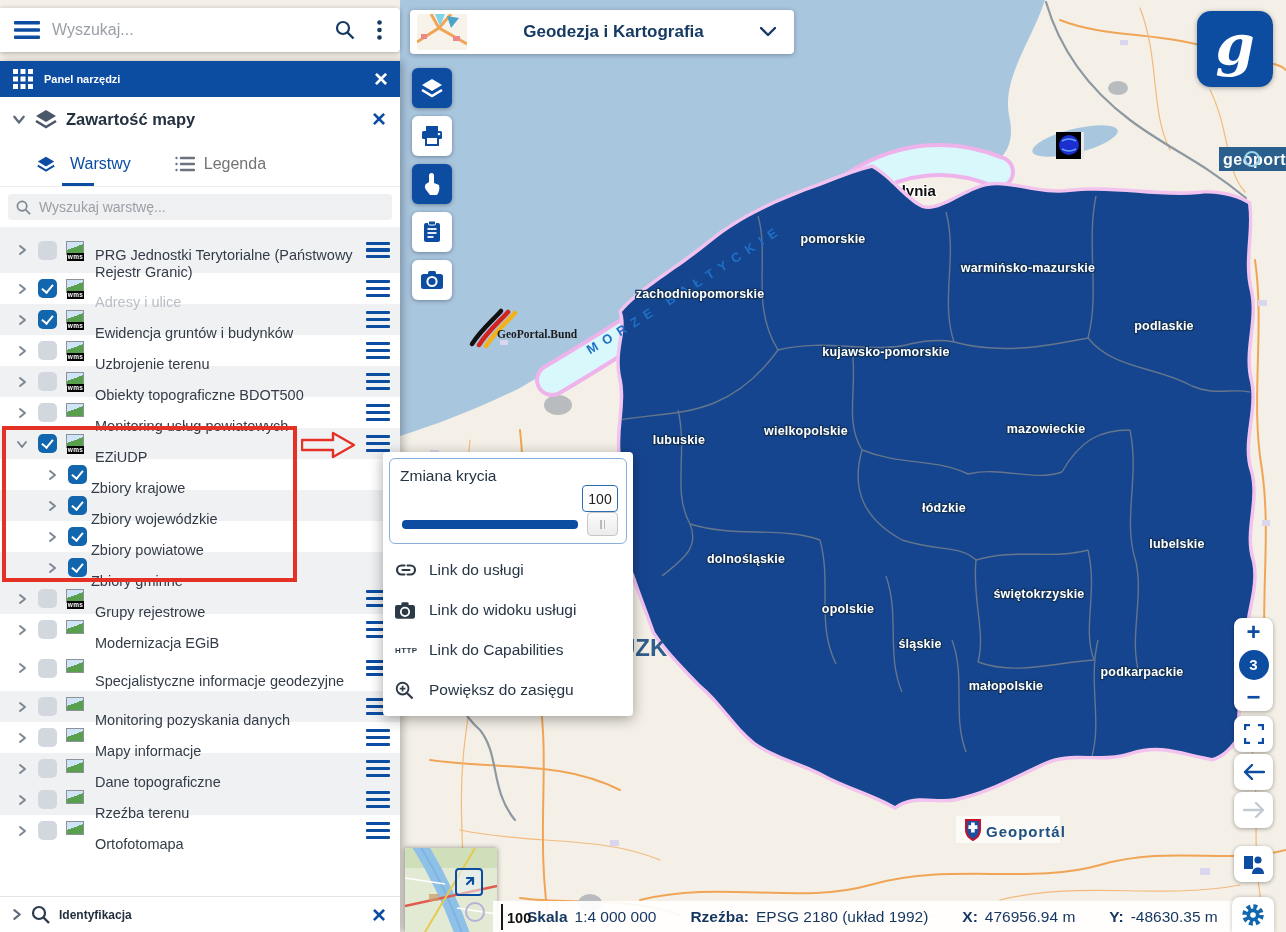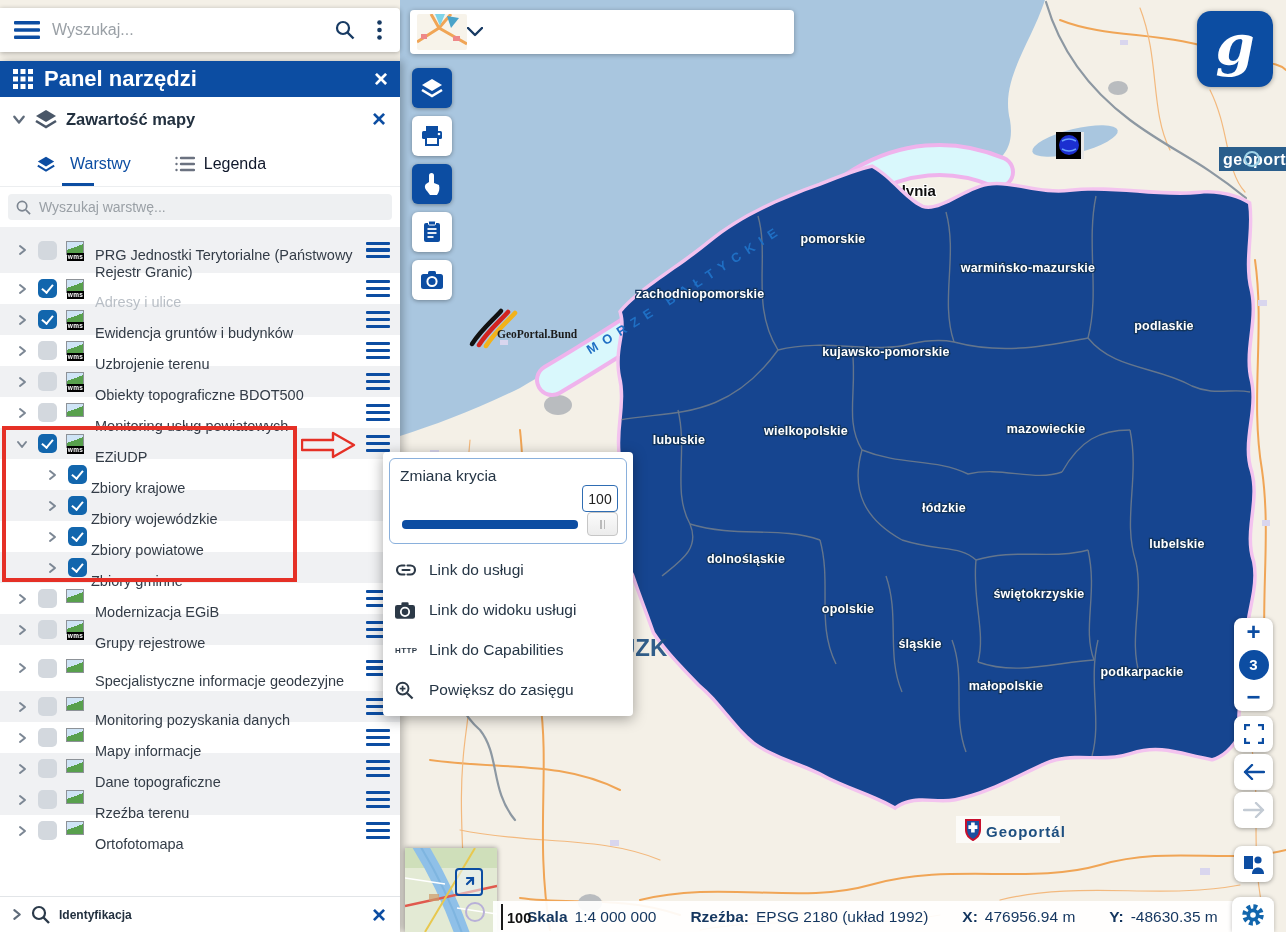--- a/index.html
+++ b/index.html
@@ -28,30 +28,30 @@
   
   .topbar{left:0;top:8px;width:400px;height:44px;border-radius:0 4px 4px 0;display:flex;align-items:center;}
   .topbar input{flex:1;border:none;outline:none;font-size:16px;color:#444;margin-left:10px;}
   .topbar input::placeholder{color:#9aa0a6;}
   .hamburger{width:26px;height:18px;margin-left:14px;display:block;}
   .icon-btn{width:34px;height:34px;display:flex;align-items:center;justify-content:center;cursor:pointer;}
 
   
   .side-panel{position:absolute;left:0;top:61px;bottom:0;width:400px;background:#fff;box-shadow:3px 0 8px rgba(0,0,0,.25);}
   .panel-header{height:36px;background:#0c4da2;display:flex;align-items:center;padding:0 12px;color:#fff;}
-  .panel-header .title{font-size:22px;font-weight:bold;margin-left:10px;flex:1;}
+  .panel-header .title{font-size:11px;font-weight:bold;margin-left:10px;flex:1;}
   .x-close{font-size:24px;line-height:1;font-weight:bold;cursor:pointer;}
   .x-white{color:#fff;}
   .x-blue{color:#0c4da2;}
   .section-row{height:44px;display:flex;align-items:center;padding:0 14px 0 12px;}
   .section-row .title{font-size:16.5px;font-weight:bold;color:#22303f;margin-left:8px;flex:1;}
   .tabs-row{height:46px;display:flex;align-items:center;padding-left:36px;gap:44px;border-bottom:1px solid #eceef0;}
   .tab{display:flex;align-items:center;gap:9px;font-size:16px;position:relative;height:100%;cursor:pointer;}
   .tab.active{color:#0c4da2;gap:14px;}
-  .tab.inactive{color:#0f172a;}
+  .tab.inactive{color:#737373;}
   .tab.active::after{content:"";position:absolute;left:26px;bottom:0;width:32px;height:3px;background:#0c4da2;}
   .layer-search{margin:7px 8px;height:26px;background:#eef0f2;border-radius:4px;display:flex;align-items:center;padding:0 8px;}
   .layer-search input{flex:1;border:none;outline:none;background:transparent;font-size:14px;color:#555;margin-left:6px;}
   .layer-search input::placeholder{color:#9aa0a6;}
 
   
   #layer-list{margin-top:2px;}
   .layer-row{display:flex;align-items:center;height:31px;padding:0 10px;font-size:14.5px;color:#333c47;}
   .layer-row.alt{background:#f0f1f3;}
   .layer-row.tall{height:46px;}
@@ -490,49 +490,49 @@
         </div>
         <div class="layer-row alt child">
           <span class="chev">
             <svg width="12" height="12" viewBox="0 0 12 12">
               <path d="M4 2 L9 6 L4 10" stroke="#7c8794" stroke-width="2" fill="none" stroke-linecap="round" stroke-linejoin="round"></path>
             </svg>
           </span>
           <span class="cb checked"></span>
           <span class="lbl">Zbiory gminne</span>
         </div>
+        <div class="layer-row alt">
+          <span class="chev">
+            <svg width="12" height="12" viewBox="0 0 12 12">
+              <path d="M4 2 L9 6 L4 10" stroke="#7c8794" stroke-width="2" fill="none" stroke-linecap="round" stroke-linejoin="round"></path>
+            </svg>
+          </span>
+          <span class="cb"></span>
+          <span class="licon">
+            <span class="pic"></span>
+            <span class="wmstag">wms</span>
+          </span>
+          <span class="lbl">Grupy rejestrowe</span>
+          <span class="rowmenu">
+            <i></i>
+            <i></i>
+            <i></i>
+          </span>
+        </div>
         <div class="layer-row">
           <span class="chev">
             <svg width="12" height="12" viewBox="0 0 12 12">
               <path d="M4 2 L9 6 L4 10" stroke="#7c8794" stroke-width="2" fill="none" stroke-linecap="round" stroke-linejoin="round"></path>
             </svg>
           </span>
           <span class="cb"></span>
           <span class="licon">
             <span class="pic"></span>
           </span>
           <span class="lbl">Modernizacja EGiB</span>
-          <span class="rowmenu">
-            <i></i>
-            <i></i>
-            <i></i>
-          </span>
-        </div>
-        <div class="layer-row alt">
-          <span class="chev">
-            <svg width="12" height="12" viewBox="0 0 12 12">
-              <path d="M4 2 L9 6 L4 10" stroke="#7c8794" stroke-width="2" fill="none" stroke-linecap="round" stroke-linejoin="round"></path>
-            </svg>
-          </span>
-          <span class="cb"></span>
-          <span class="licon">
-            <span class="pic"></span>
-            <span class="wmstag">wms</span>
-          </span>
-          <span class="lbl">Grupy rejestrowe</span>
           <span class="rowmenu">
             <i></i>
             <i></i>
             <i></i>
           </span>
         </div>
         <div class="layer-row tall">
           <span class="chev">
             <svg width="12" height="12" viewBox="0 0 12 12">
               <path d="M4 2 L9 6 L4 10" stroke="#7c8794" stroke-width="2" fill="none" stroke-linecap="round" stroke-linejoin="round"></path>
@@ -738,20 +738,21 @@
       <svg width="50" height="36" viewBox="0 0 50 36">
         <rect width="50" height="36" fill="#f7f3ea"></rect>
         <path d="M0,28 L22,14 L50,30" stroke="#f0a556" stroke-width="3" fill="none"></path>
         <path d="M22,14 L14,0 M22,14 L34,0" stroke="#f0a556" stroke-width="3" fill="none"></path>
         <path d="M18,0 L28,0 L23,12 Z" fill="#7fd4e8"></path>
         <path d="M30,2 L42,4 L34,14 Z" fill="#4aa3c9"></path>
         <rect x="4" y="20" width="6" height="5" fill="#e88"></rect>
           <rect x="36" y="22" width="7" height="5" fill="#e88"></rect>
       </svg>
     </span>
+    <span class="plabel">Geodezja i Kartografia</span>
     <svg class="pchev" width="16" height="10" viewBox="0 0 16 10">
       <path d="M1 1 L8 8 L15 1" stroke="#173a63" stroke-width="2.4" fill="none" stroke-linecap="round" stroke-linejoin="round"></path>
     </svg>
   </div>
 
   <div class="logo">
       <span>g</span>
     </div>
 
   <div class="tool blue" style="top:68px">

